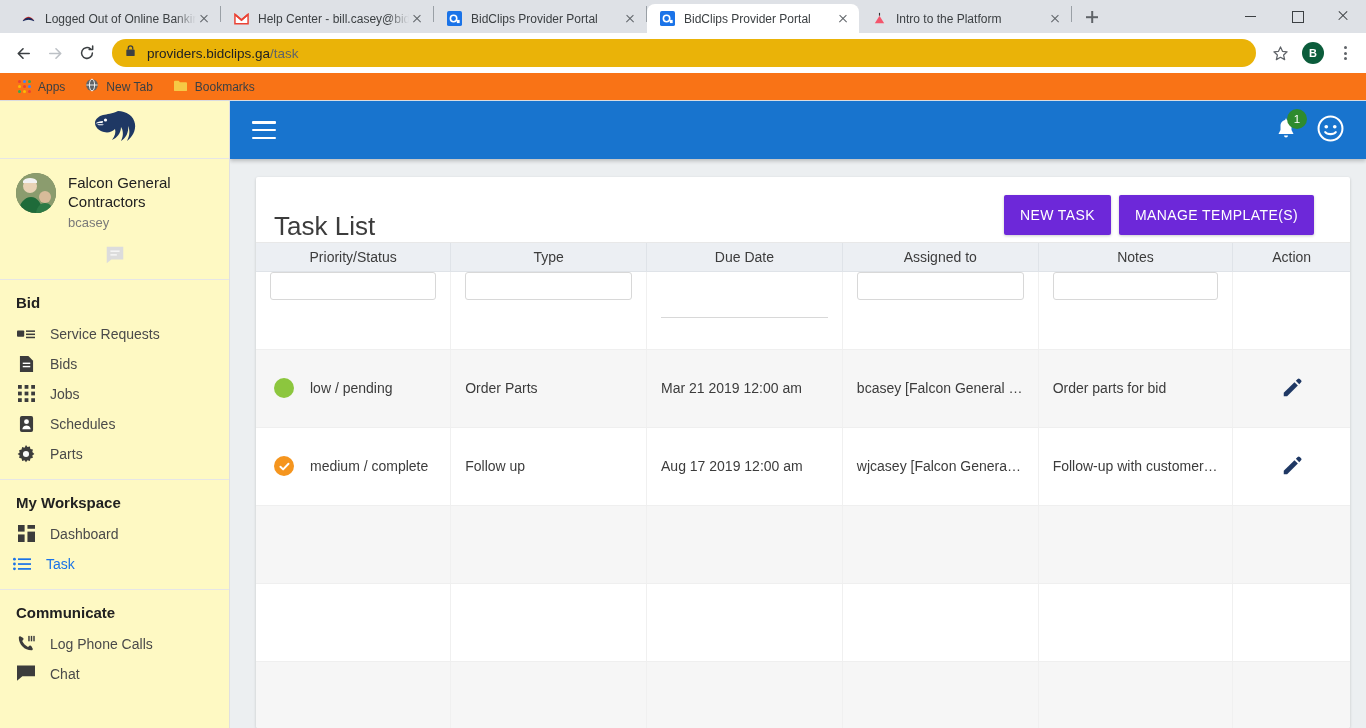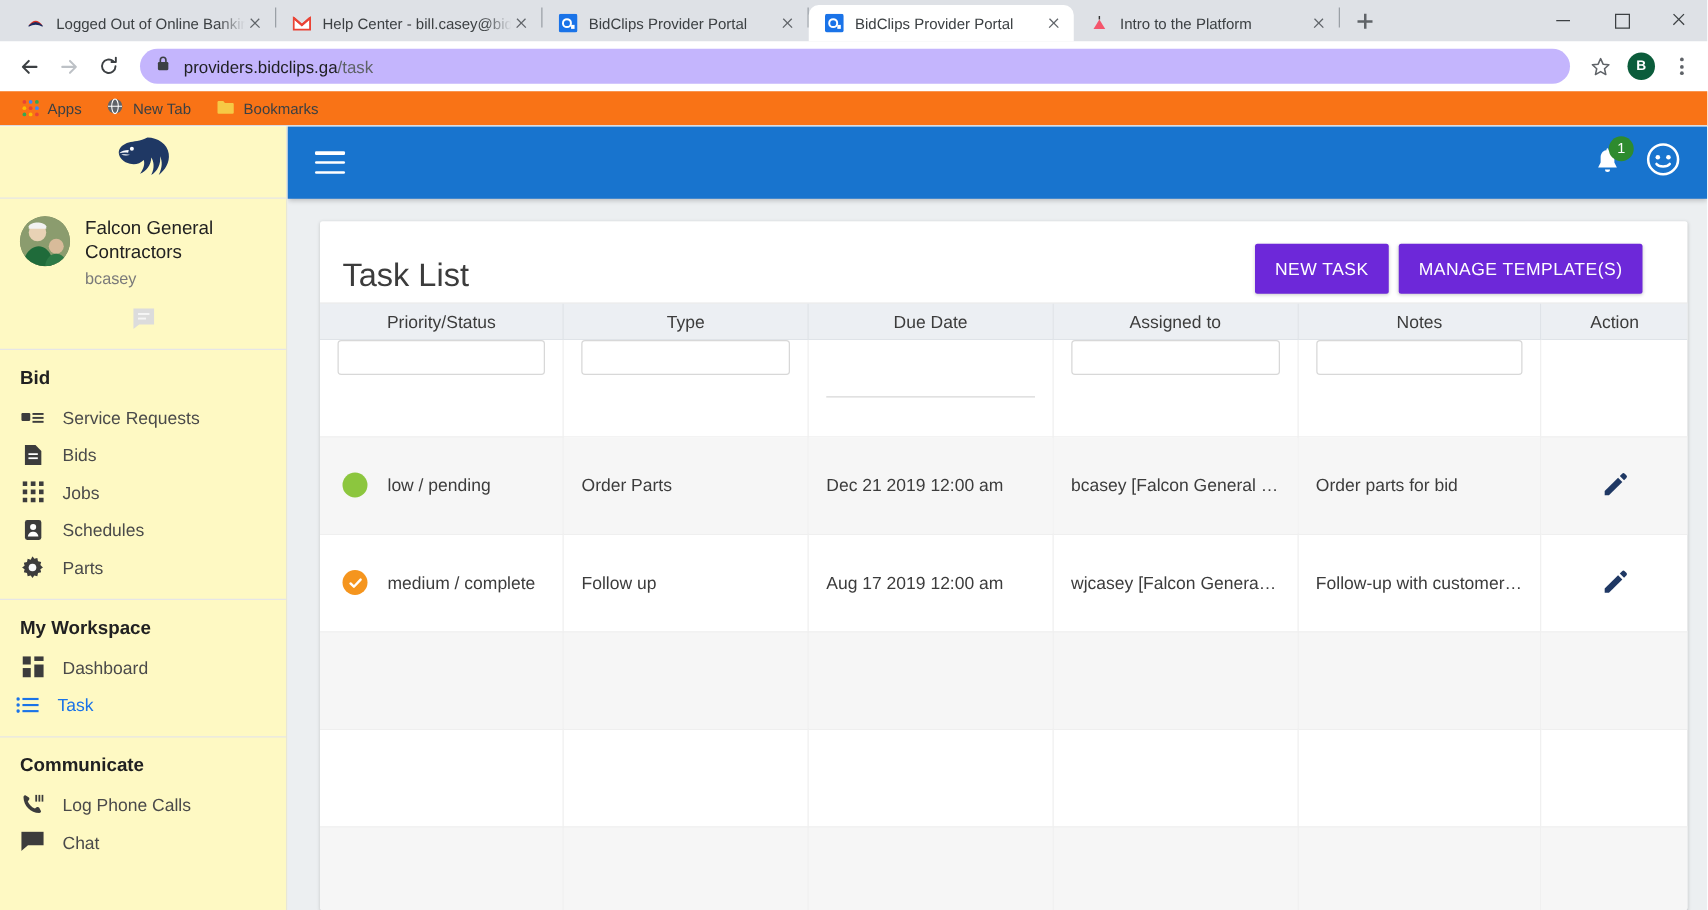--- a/index.html
+++ b/index.html
@@ -59,21 +59,21 @@
   }
   .wb-close::before { transform:rotate(45deg); }
   .wb-close::after  { transform:rotate(-45deg); }
 
   .toolbar {
     height:40px; background:#ffffff; display:flex; align-items:center;
     padding:0 8px; gap:2px;
   }
   .navbtn { width:30px; height:30px; display:flex; align-items:center; justify-content:center; }
   .omnibox {
-    flex:1; height:28px; background:#c4b5fd; border-radius:14px;
+    flex:1; height:28px; background:#eab308; border-radius:14px;
     display:flex; align-items:center; padding:0 12px; margin:0 8px;
   }
   .omni-url { font-size:13.5px; color:#202124; margin-left:10px; white-space:nowrap; }
   .omni-url .path { color:#5f6368; }
   .star { width:28px; height:28px; display:flex; align-items:center; justify-content:center; }
   .profile-av {
     width:22px; height:22px; border-radius:50%; background:#0b5c3b; color:#fff;
     font-size:11px; display:flex; align-items:center; justify-content:center;
     margin:0 6px; font-weight:bold;
   }
@@ -142,21 +142,21 @@
     border-radius:10px; background:#2e8b2e; color:#fff; font-size:11.5px;
     display:flex; align-items:center; justify-content:center; padding:0 5px;
   }
 
   .content { flex:1; overflow:hidden; padding:18px 16px 0 26px; }
   .card {
     background:#ffffff; border-radius:2px; box-shadow:0 1px 3px rgba(0,0,0,.18);
     height:100%; overflow:hidden;
   }
   .card-head {
-    display:flex; align-items:center; padding:22px 36px 0 18px;
+    display:flex; align-items:flex-end; padding:22px 36px 0 18px;
     border-bottom:1px solid #e8e8e8; height:66px;
   }
   .page-title { font-size:26px; color:#3c3c3c; font-weight:400; }
   .head-btns { margin-left:auto; display:flex; gap:8px; align-self:flex-start; margin-top:-4px; }
   .btn {
     background:#6d28d9; color:#fff; border:none; border-radius:2px;
     font-size:14px; letter-spacing:.4px; padding:12px 16px; font-family:inherit;
     box-shadow:0 1px 3px rgba(0,0,0,.2);
   }
 
@@ -599,21 +599,21 @@
             <tbody>
 
               <tr class="striped">
                 <td>
                   <div class="prio-cell">
                     <span class="dot" style="background:#8CC63E"></span>
                     <span class="cell-ellip">low / pending</span>
                   </div>
                 </td>
                 <td class="cell-ellip">Order Parts</td>
-                <td class="cell-ellip">Dec 21 2019 12:00 am</td>
+                <td class="cell-ellip">Mar 21 2019 12:00 am</td>
                 <td class="cell-ellip">bcasey [Falcon General Co...</td>
                 <td class="cell-ellip">Order parts for bid</td>
                 <td>
                   <div class="pencil">
                     <svg width="22" height="22" viewBox="0 0 24 24">
                         <path d="M3 17.3 L14.7 5.6 l3.7 3.7 L6.7 21 H3 Z" fill="#1f3864"></path>
                         <path d="M16.2 4.1 l2-2 a1.6 1.6 0 0 1 2.3 0 l1.4 1.4 a1.6 1.6 0 0 1 0 2.3 l-2 2 Z" fill="#1f3864"></path>
                       </svg>
                   </div>
                 </td>

